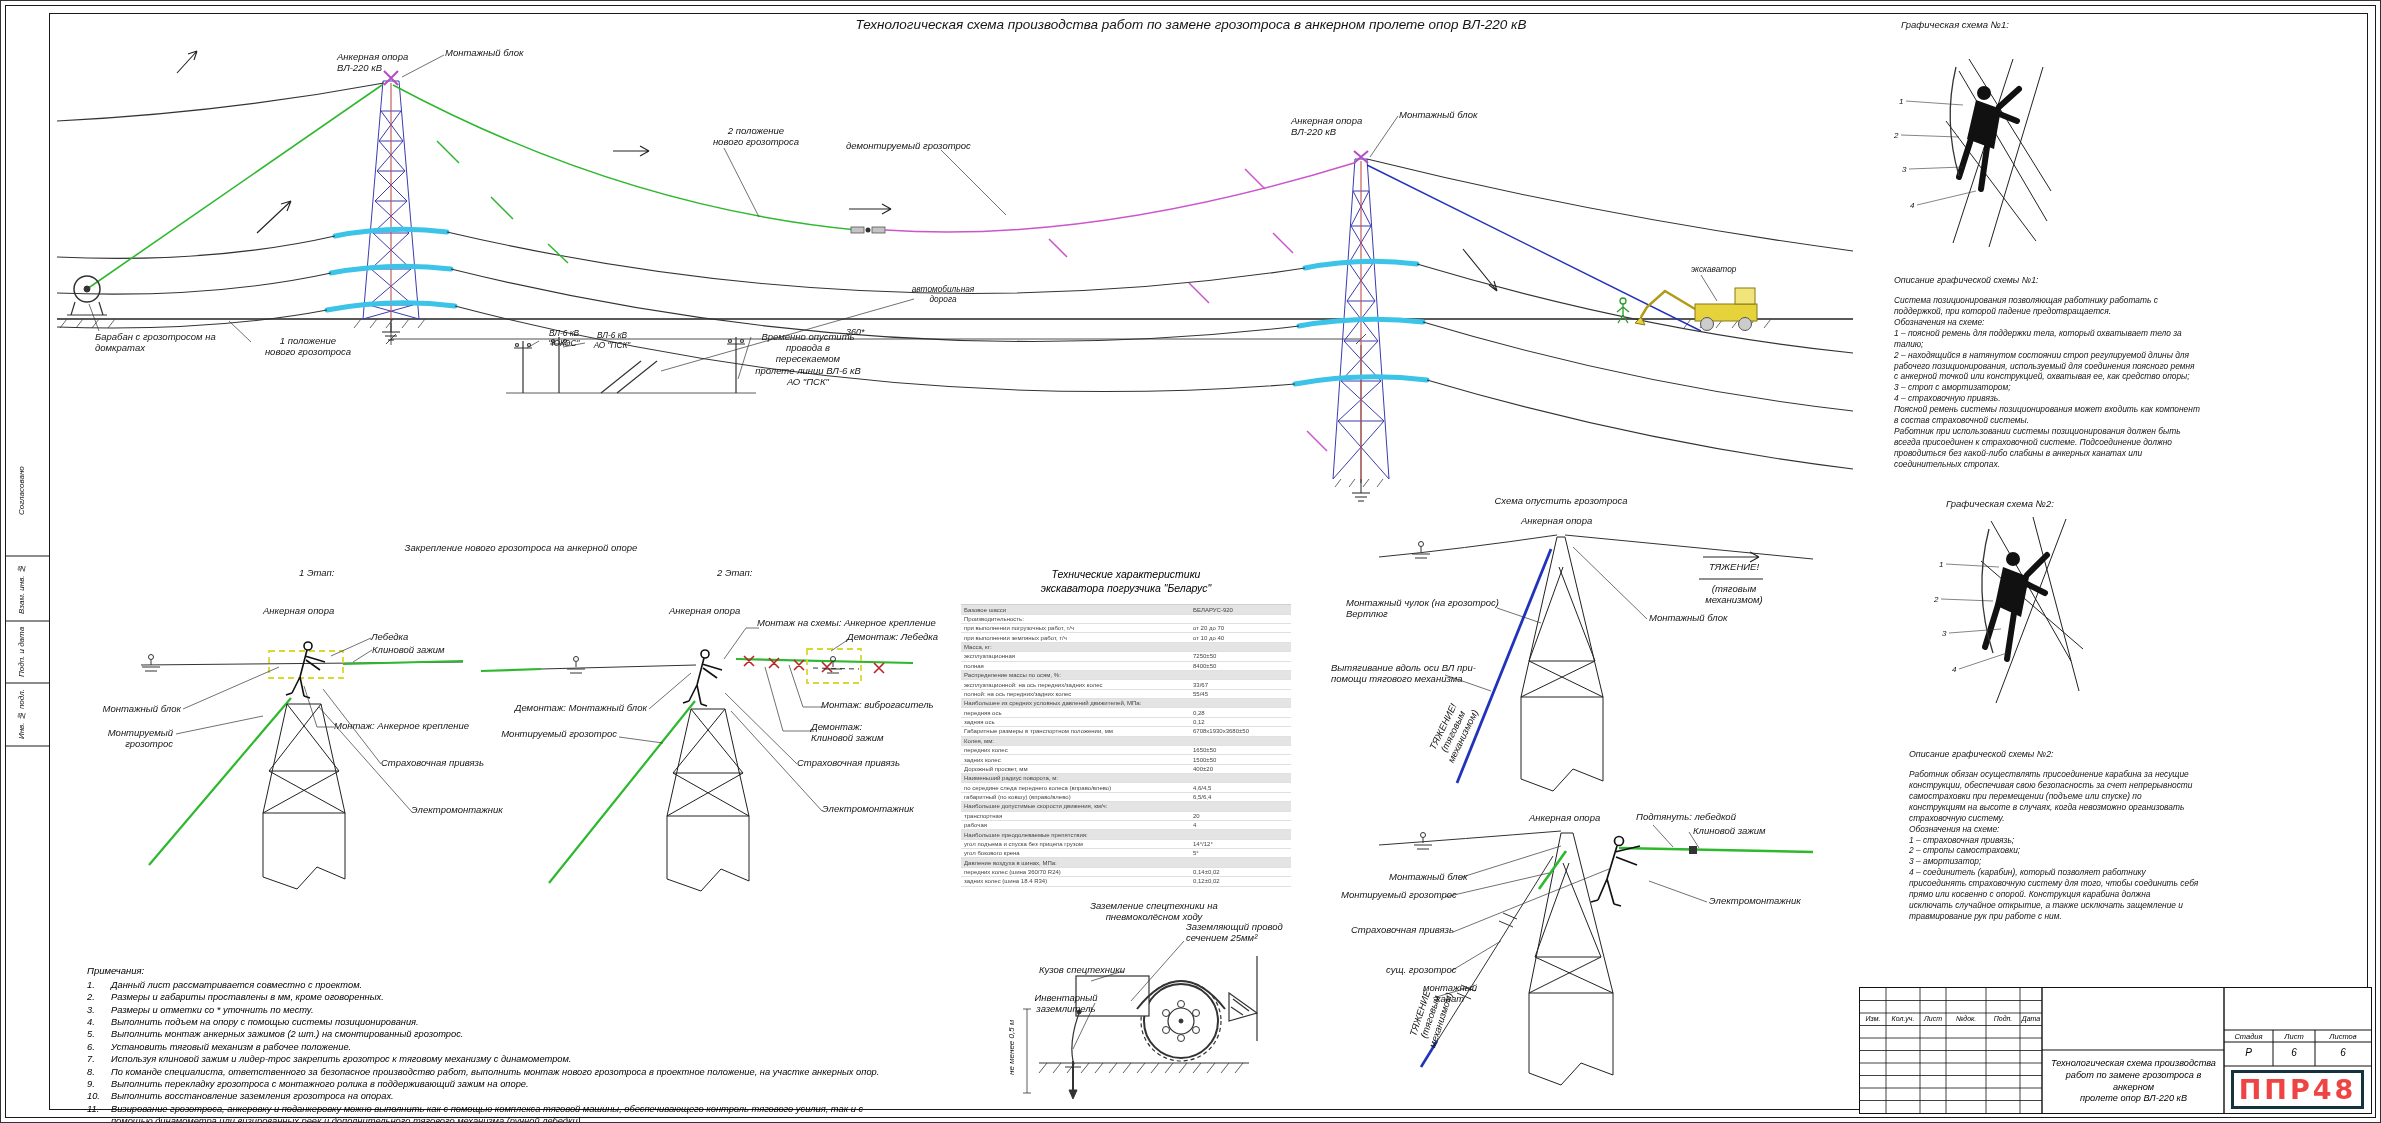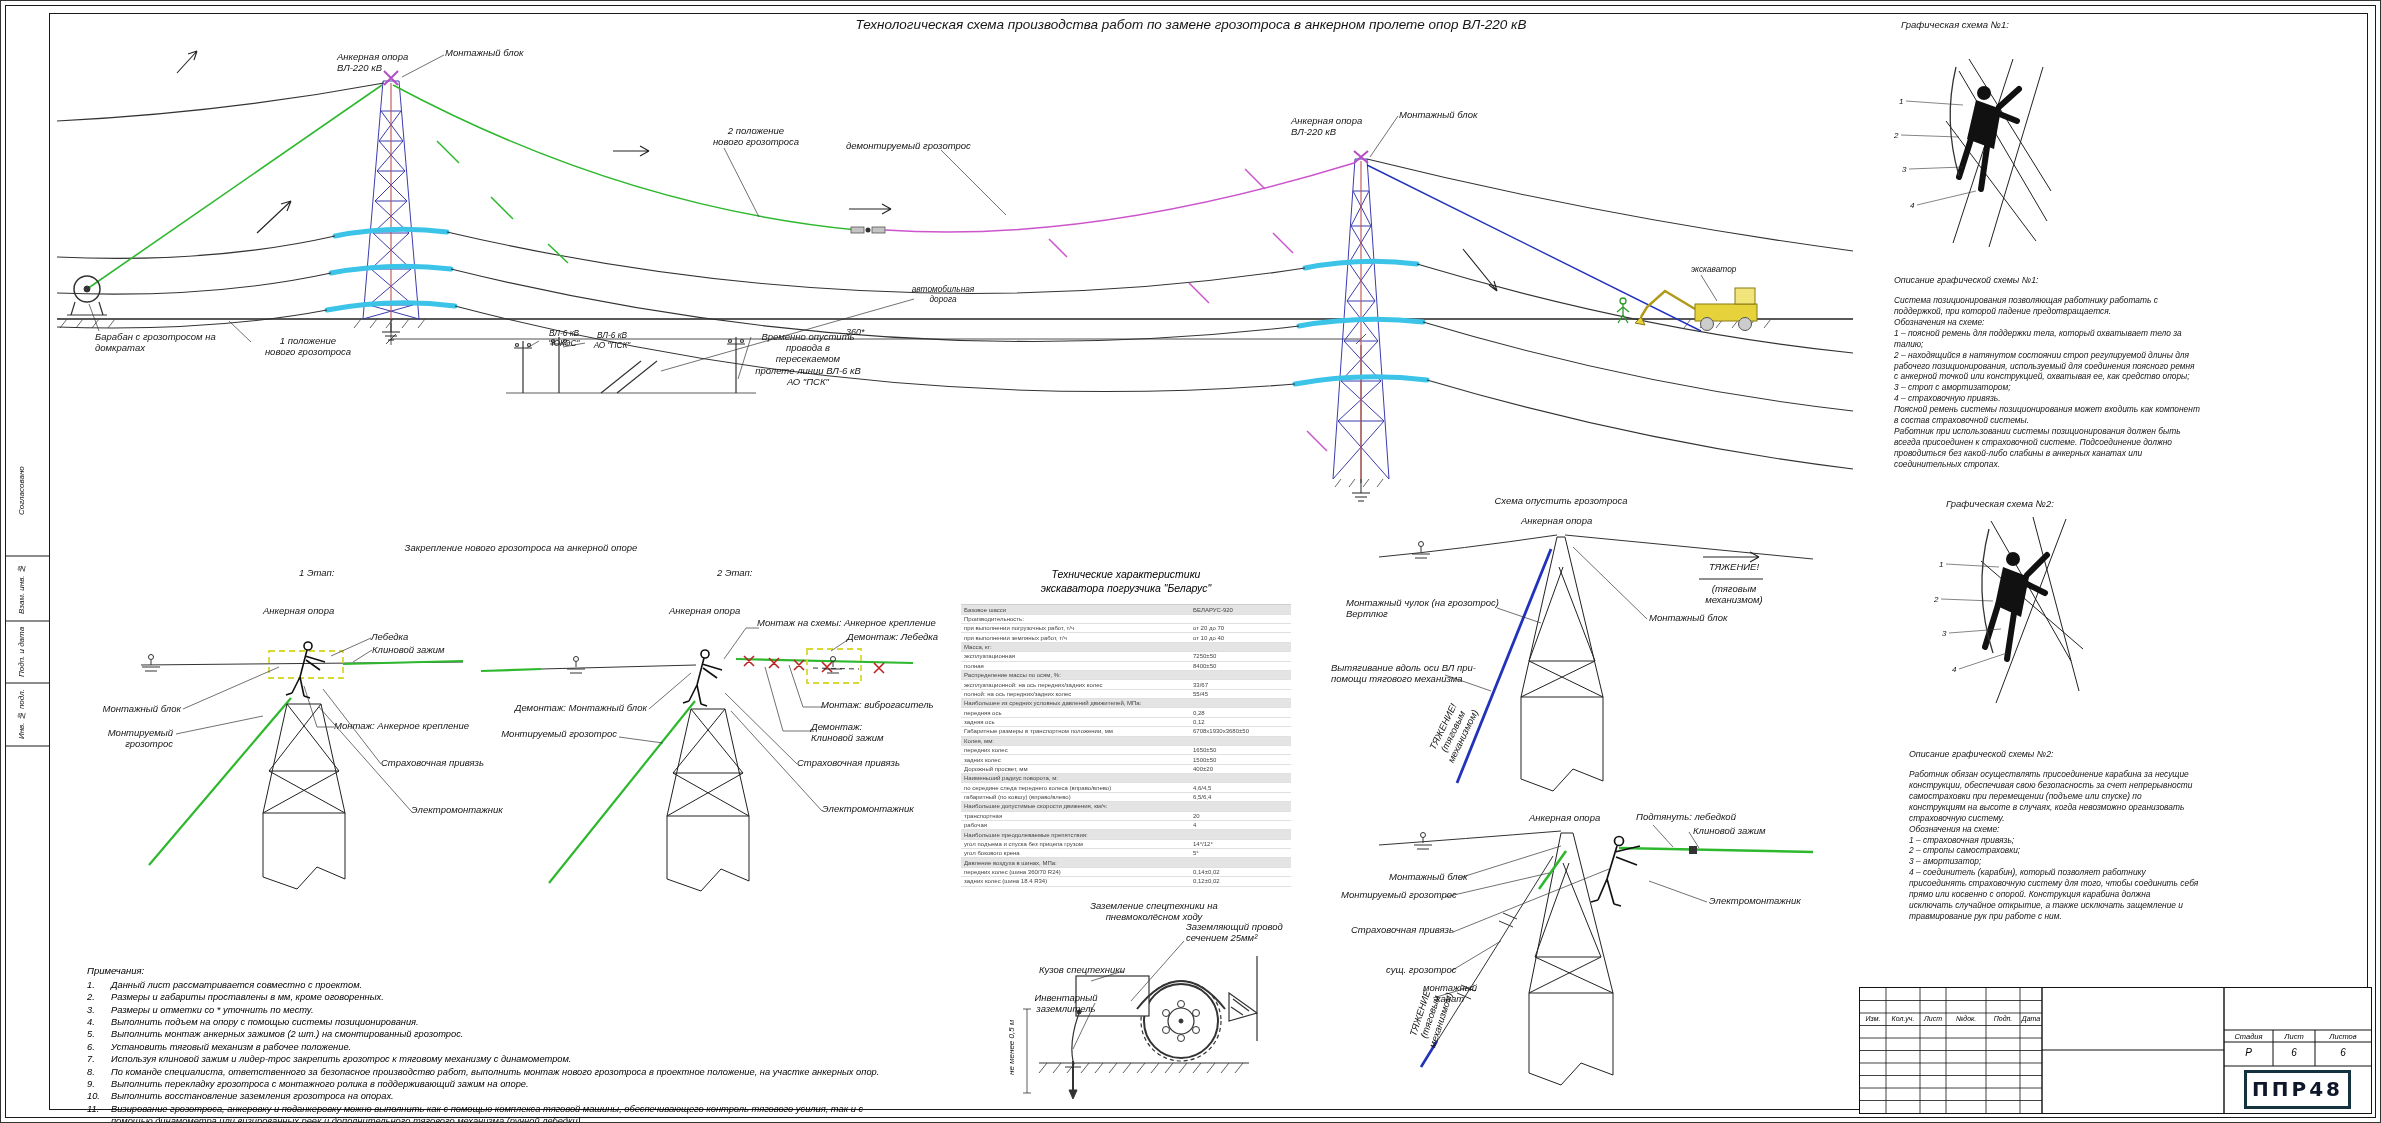--- a/index.html
+++ b/index.html
@@ -28,21 +28,21 @@
   .spec-row{display:flex;font:normal 6px "Liberation Sans",sans-serif;color:#444;
             padding:1.2px 3px;border-bottom:0.5px solid #e0e0e0;}
   .sl{flex:1;padding-right:4px;}
   .sv{width:95px;flex:none;}
   .shaded{background:#e4e4e4;}
   .tb{position:absolute;left:1858px;top:986px;width:511px;height:125px;border:1.8px solid #111;background:#fff;}
   .tbcell{position:absolute;text-align:center;font:italic 7px "Liberation Sans",sans-serif;}
   .doctitle{position:absolute;left:184px;top:63px;width:179px;height:61px;display:flex;align-items:center;justify-content:center;
             font:italic 9.2px "Liberation Sans",sans-serif;text-align:center;white-space:pre-line;line-height:1.3;}
   .logobox{position:absolute;left:366px;top:80px;width:143px;height:43px;display:flex;align-items:center;justify-content:center;}
-  .logo{font-family:"DejaVu Sans",sans-serif;font-weight:800;font-size:20px;color:#0f172a;
+  .logo{font-family:"DejaVu Sans",sans-serif;font-weight:800;font-size:27px;color:#ef4444;
         border:3px solid #15323f;padding:0 5px;letter-spacing:3px;line-height:33px;background:#fff;}
 </style>
 </head>
 <body>
 
 <div class="sheet">
   <div class="outer"></div>
   <div class="frame"></div>
 
   <svg width="2381" height="1123" viewBox="0 0 2381 1123">
@@ -609,20 +609,23 @@
         <path stroke-width="0.8" d="M0,12.5 L182,12.5 M0,25 L182,25 M0,37.5 L182,37.5 M0,50 L182,50 M0,62.5 L182,62.5 M0,75 L182,75 M0,87.5 L182,87.5 M0,100 L182,100 M0,112.5 L182,112.5"></path>
         <path stroke-width="1" d="M182,62 L364,62 M364,42 L511,42 M364,54 L511,54 M364,78 L511,78 M413,42 L413,78 M455,42 L455,78"></path>
       </g>
     </svg>
     <div class="tbcell" style="left:0;top:27px;width:26px;">Изм.</div>
     <div class="tbcell" style="left:26px;top:27px;width:34px;">Кол.уч.</div>
     <div class="tbcell" style="left:60px;top:27px;width:26px;">Лист</div>
     <div class="tbcell" style="left:86px;top:27px;width:40px;">№док.</div>
     <div class="tbcell" style="left:126px;top:27px;width:34px;">Подп.</div>
     <div class="tbcell" style="left:160px;top:27px;width:22px;">Дата</div>
+    <div class="doctitle">Технологическая схема производства
+работ по замене грозотроса в анкерном
+пролете опор ВЛ-220 кВ</div>
     <div class="tbcell" style="left:364px;top:44px;width:49px;font-size:7.5px;">Стадия</div>
     <div class="tbcell" style="left:413px;top:44px;width:42px;font-size:7.5px;">Лист</div>
     <div class="tbcell" style="left:455px;top:44px;width:56px;font-size:7.5px;">Листов</div>
     <div class="tbcell" style="left:364px;top:59px;width:49px;font-size:10px;">Р</div>
     <div class="tbcell" style="left:413px;top:59px;width:42px;font-size:10px;">6</div>
     <div class="tbcell" style="left:455px;top:59px;width:56px;font-size:10px;">6</div>
     <div class="logobox">
       <span class="logo">ППР48</span>
     </div>
   </div>

